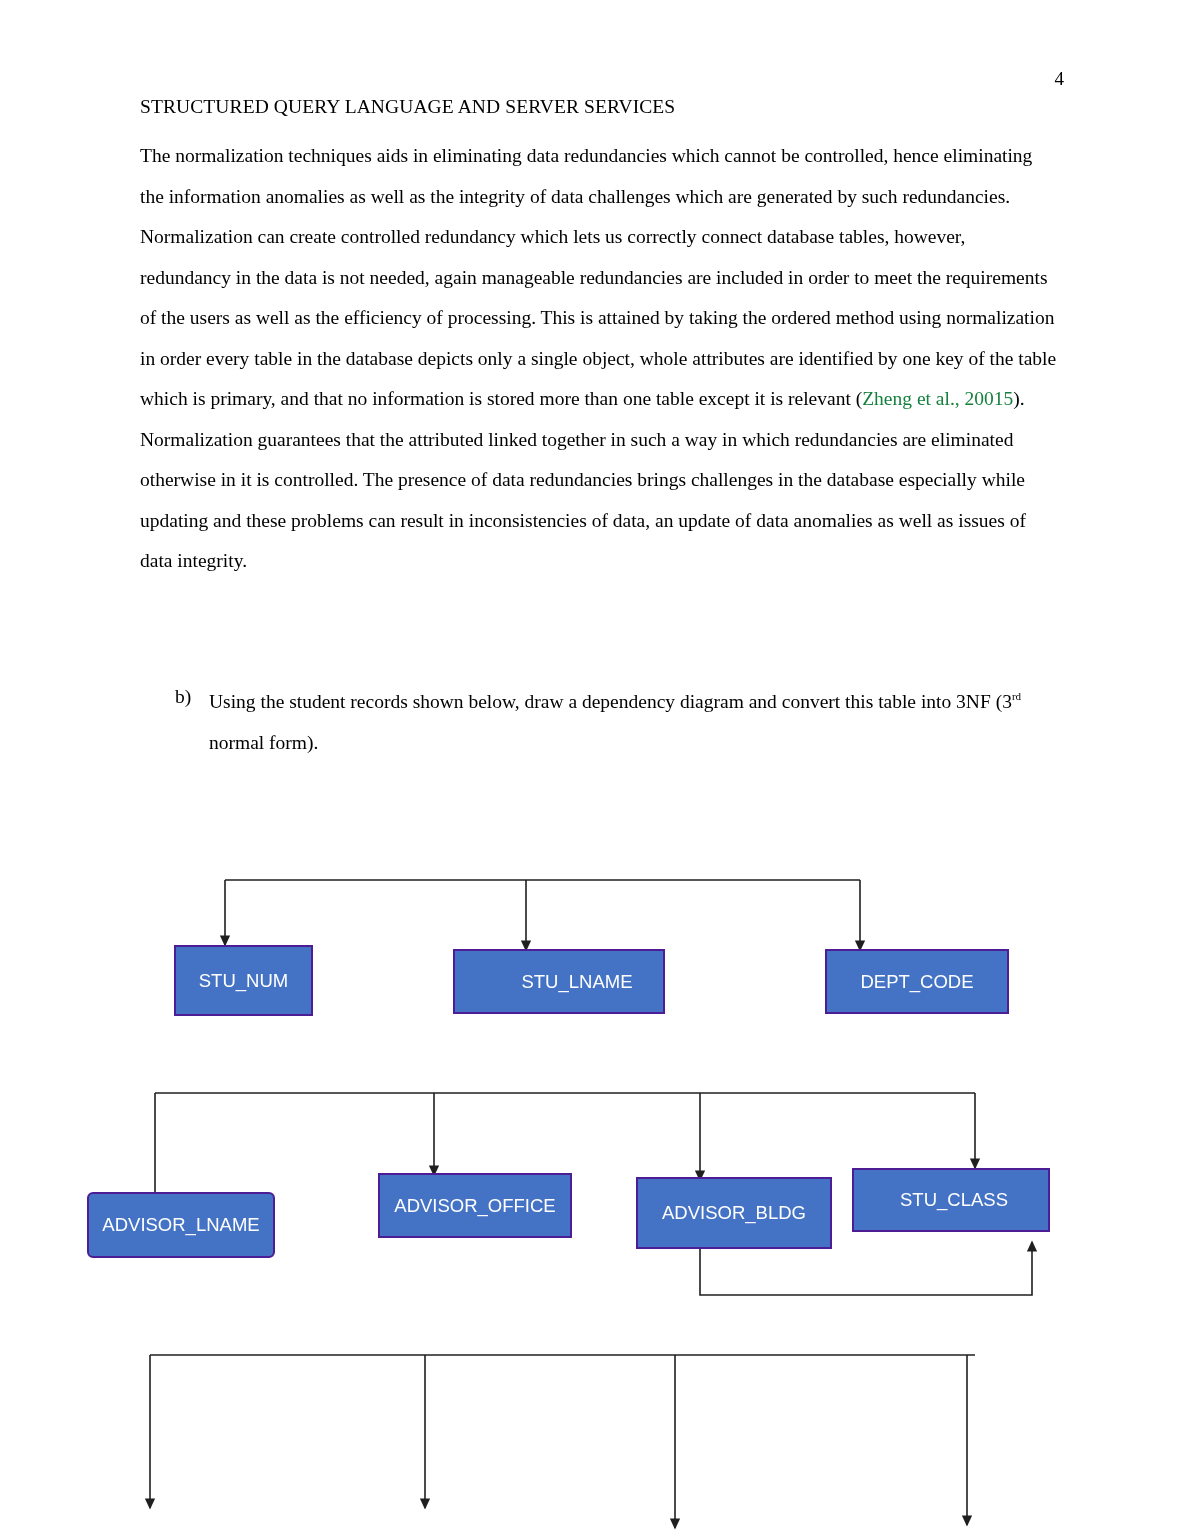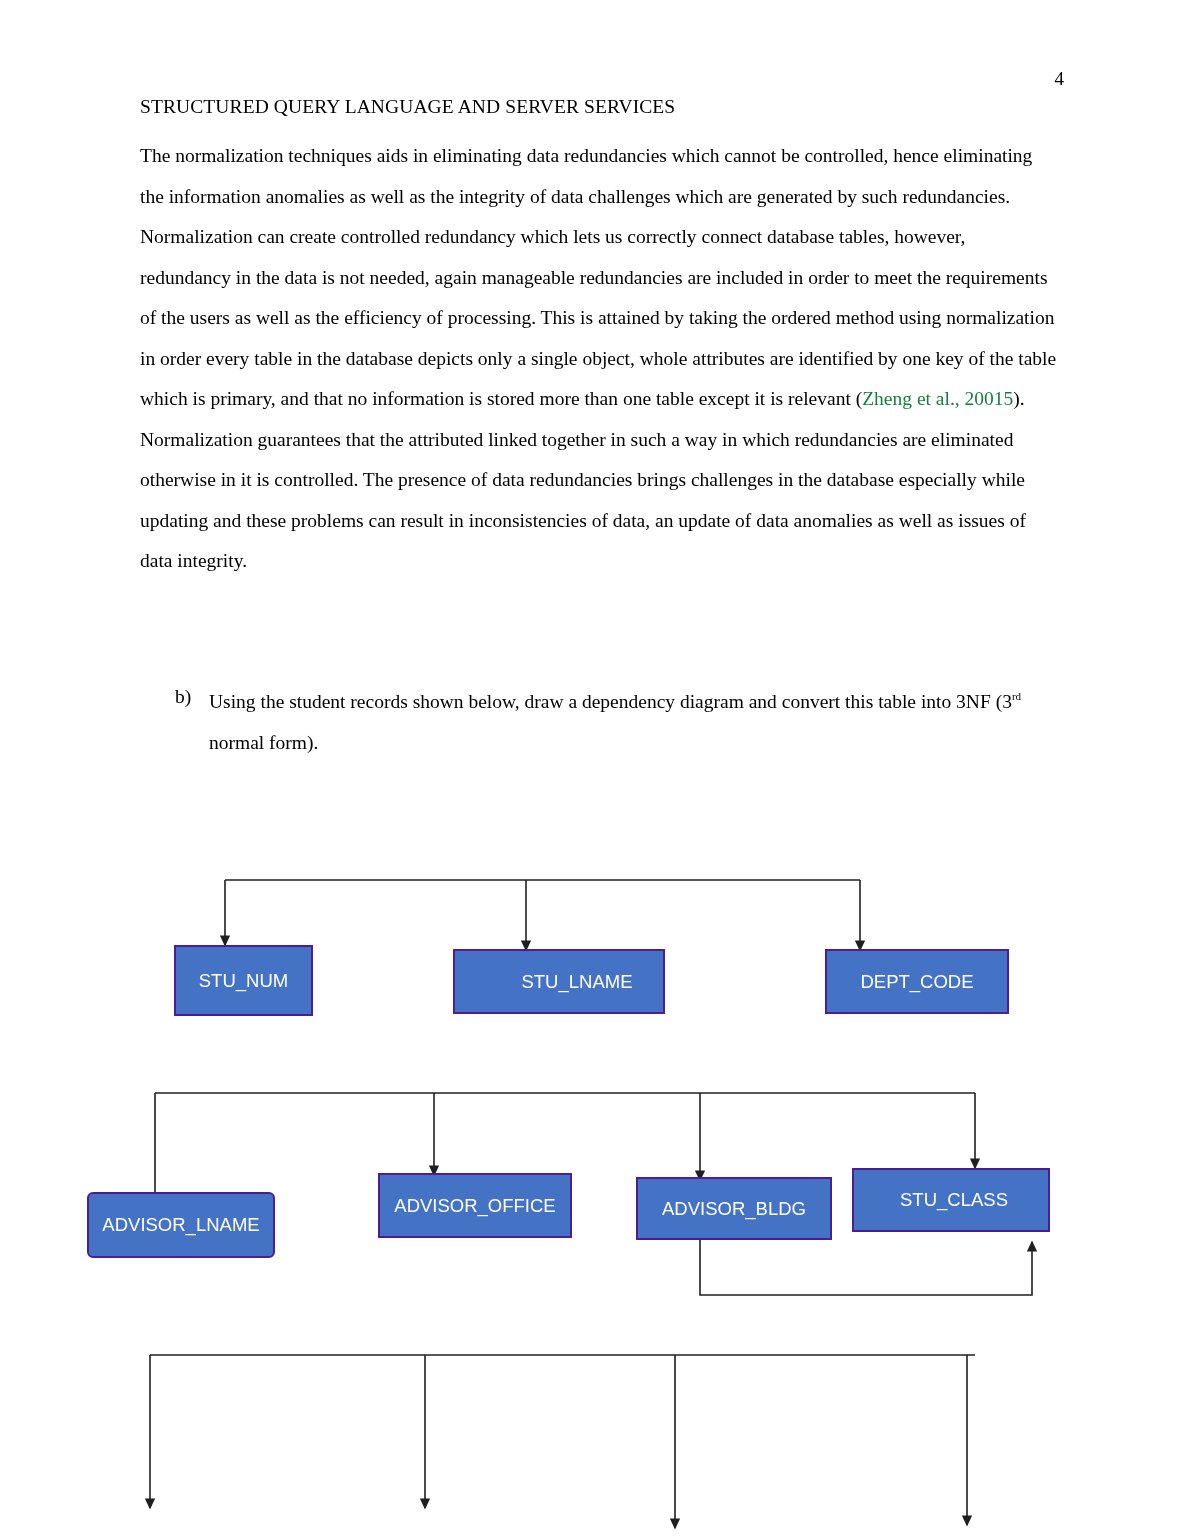--- a/index.html
+++ b/index.html
@@ -158,21 +158,21 @@
     </div>
 
     <div class="node" style="left:87px; top:402px; width:188px; height:66px;border-radius:6px;">
       <span>ADVISOR_LNAME</span>
     </div>
 
     <div class="node" style="left:371px; top:383px; width:194px; height:65px;margin-left:7px;">
       <span>ADVISOR_OFFICE</span>
     </div>
 
-    <div class="node" style="left:636px; top:387px; width:196px; height:63px;">
+    <div class="node" style="left:636px; top:387px; width:196px; height:72px;">
       <span>ADVISOR_BLDG</span>
     </div>
 
     <div class="node" style="left:852px; top:378px; width:198px; height:64px;padding-left:6px;">
       <span>STU_CLASS</span>
     </div>
 
   </div>
 
 </div>

